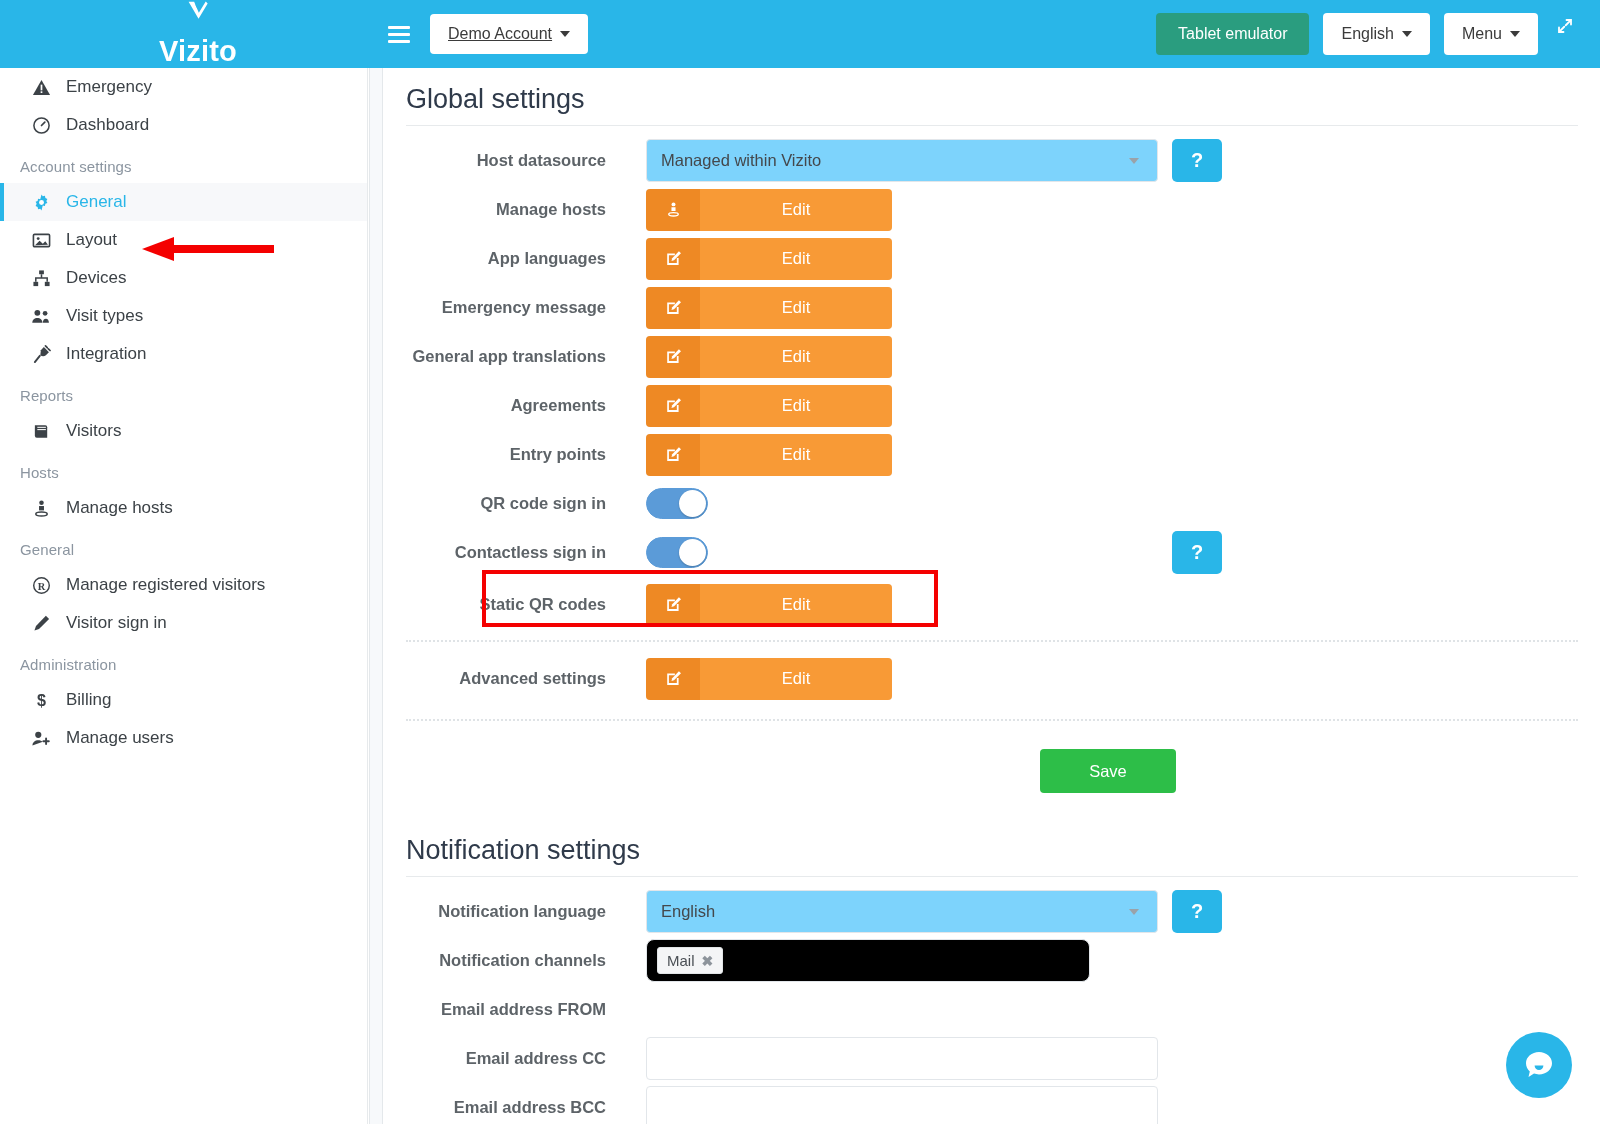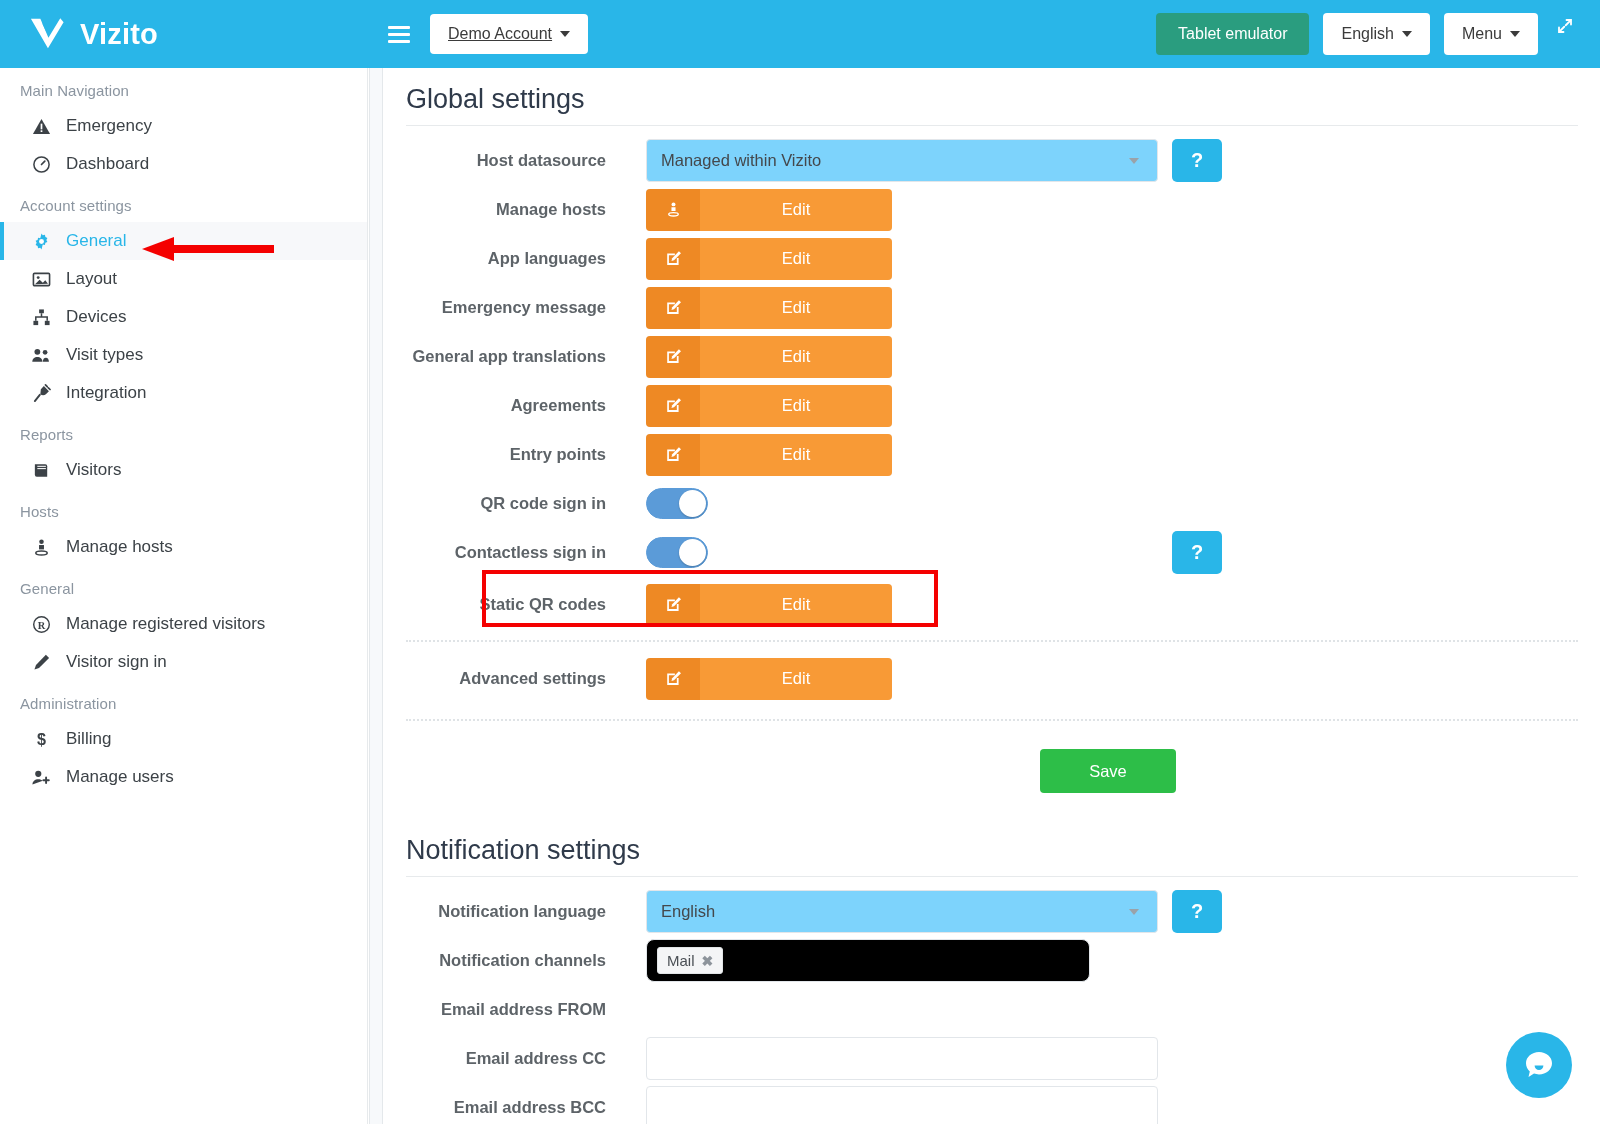--- a/index.html
+++ b/index.html
@@ -23,20 +23,21 @@
     position: absolute; top: 0; left: 0;
     width: 1600px; height: 68px;
     background: #29b6e8;
     display: flex; align-items: center;
   }
   .brand {
     width: 368px; height: 68px;
     display: flex; align-items: center;
     padding-left: 28px;
     gap: 14px;
+    flex-direction: column;
   }
   .logo-mark { width: 38px; height: 36px; display:block; }
   .brand-name {
     color: #ffffff; font-size: 29px; font-weight: bold;
     letter-spacing: .2px;
   }
   .hamburger {
     width: 34px; height: 40px;
     display:flex; flex-direction: column; justify-content:center; gap:4px;
     cursor: pointer; margin-left: 14px;
@@ -278,21 +279,20 @@
         <path d="M14 4 H20 V10" stroke="#ffffff" stroke-width="2.4" fill="none" stroke-linecap="round"></path>
         <path d="M10 20 H4 V14" stroke="#ffffff" stroke-width="2.4" fill="none" stroke-linecap="round"></path>
         <path d="M19.2 4.8 L13 11" stroke="#ffffff" stroke-width="2.4" stroke-linecap="round"></path>
         <path d="M4.8 19.2 L11 13" stroke="#ffffff" stroke-width="2.4" stroke-linecap="round"></path>
       </svg>
     </div>
   </div>
 
   <div class="sidebar">
 
-    <div class="nav-head">Main Navigation</div>
     <div class="nav-item">
       <span class="ico">
         <svg width="19" height="19" viewBox="0 0 20 20">
             <path d="M10 2 L19 18 H1 Z" fill="#3c4247"></path>
             <rect x="9.1" y="7" width="1.8" height="6" fill="#fff"></rect>
             <rect x="9.1" y="14" width="1.8" height="1.8" fill="#fff"></rect>
           </svg>
       </span>
       <span>Emergency</span>
     </div>

